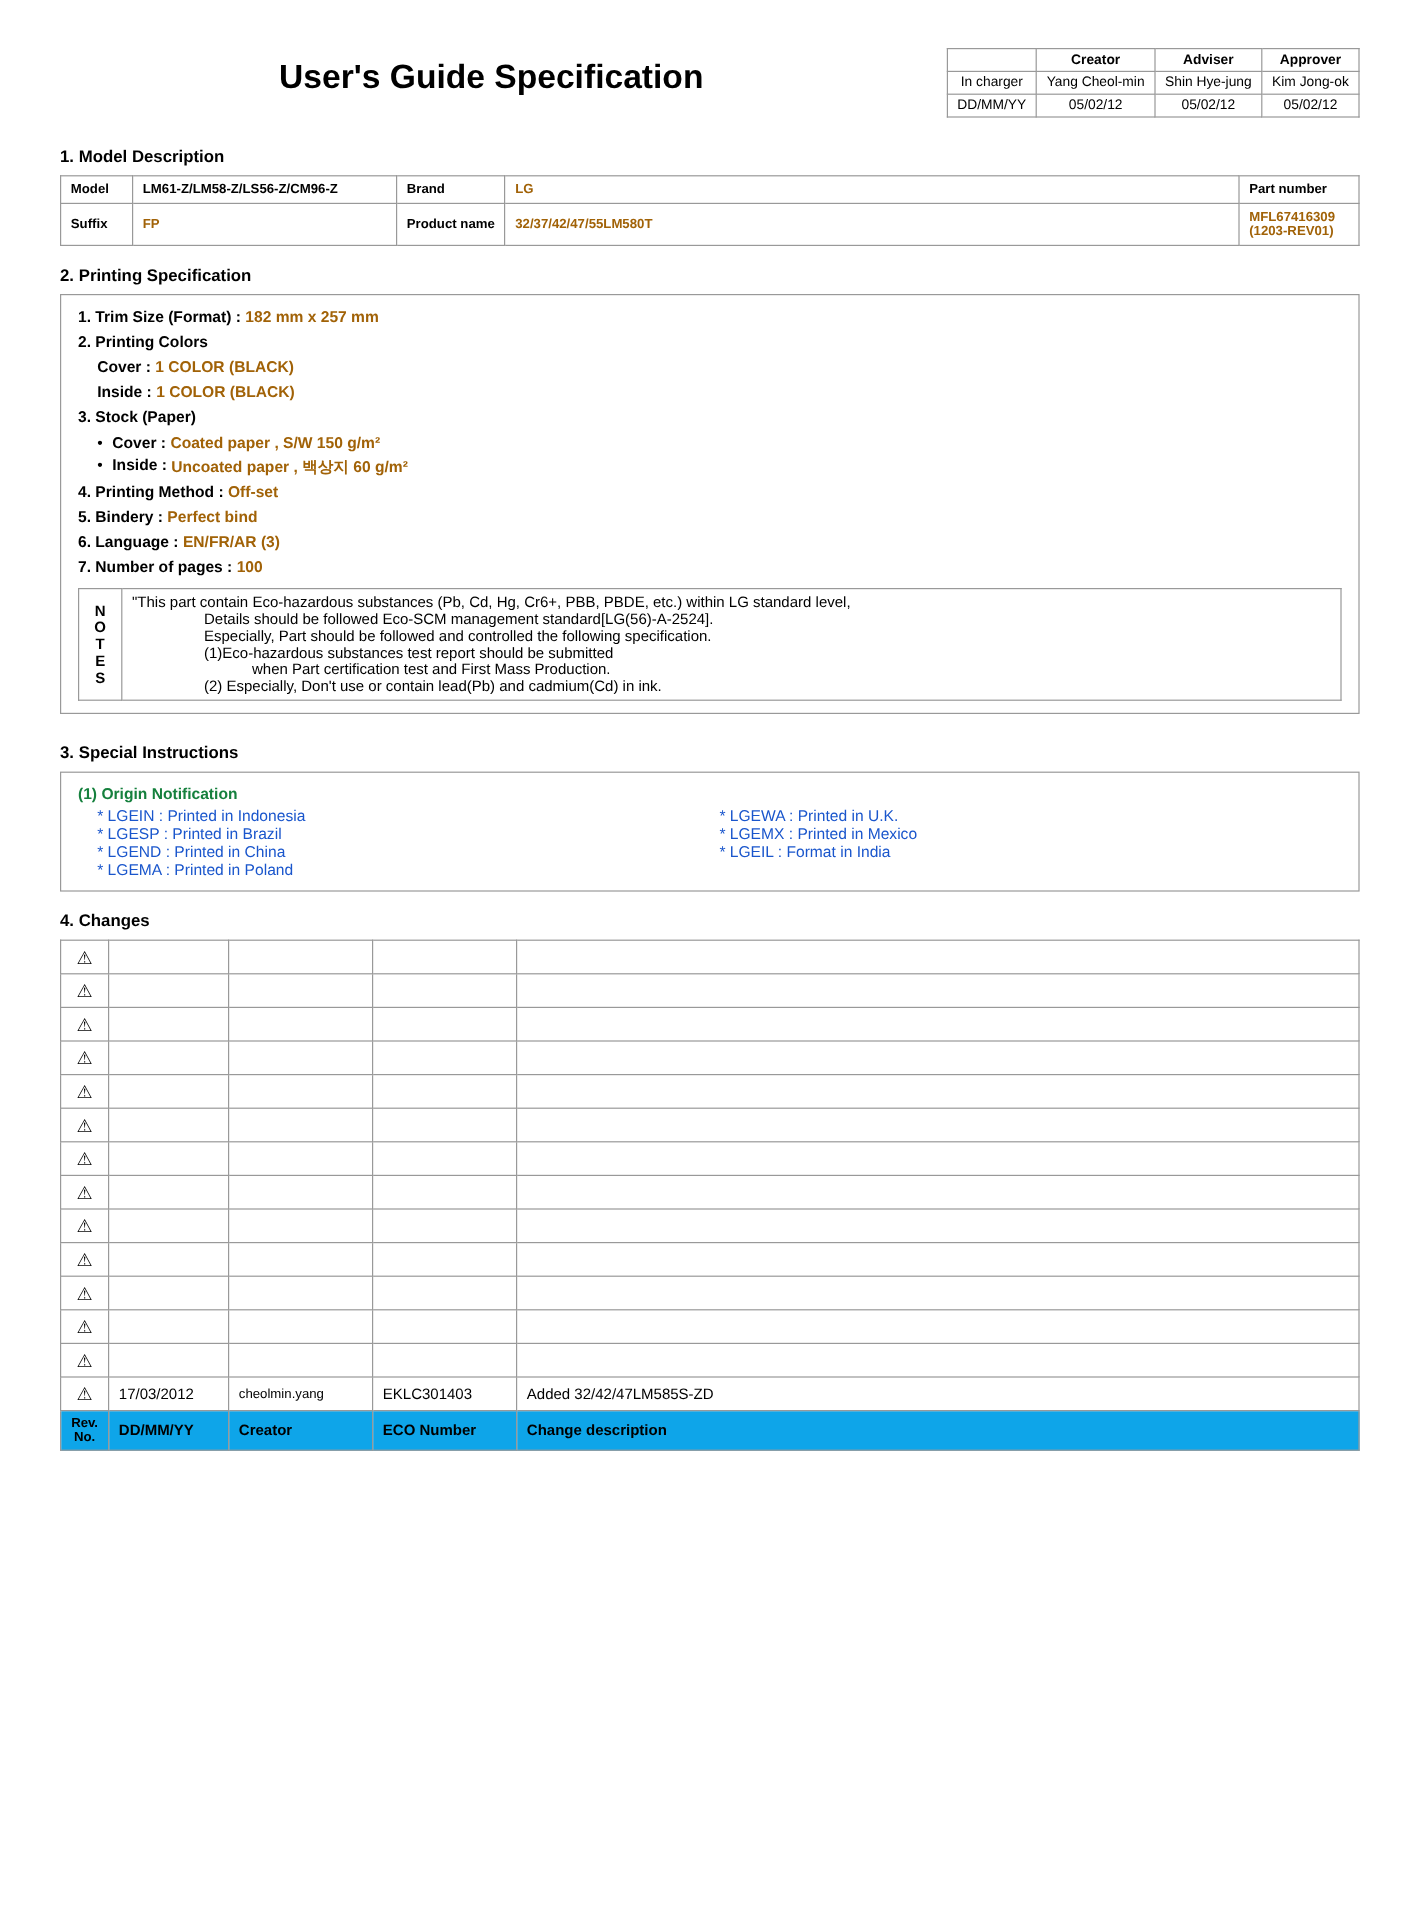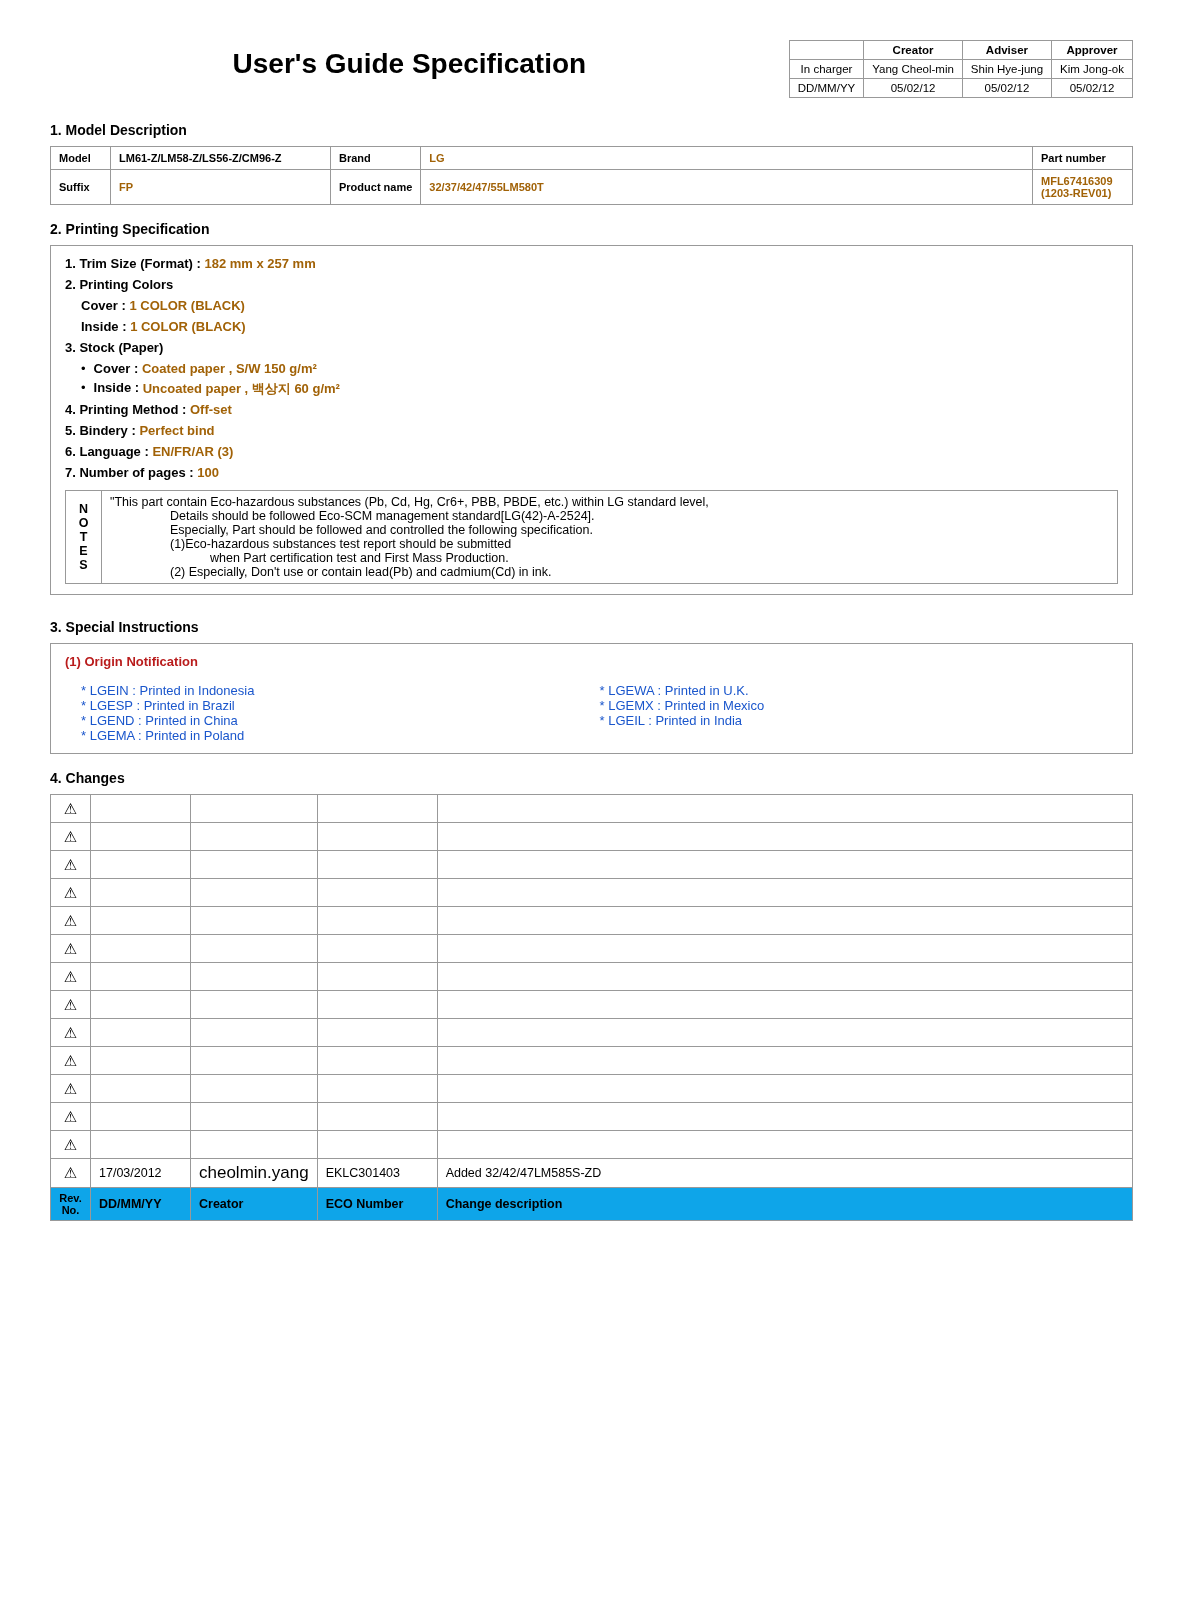--- a/index.html
+++ b/index.html
@@ -106,21 +106,21 @@
       text-align: center;
       width: 30px;
     }
 
     
     .special-box {
       border: 1px solid #999;
       padding: 10px 14px;
       margin-bottom: 16px;
     }
-    .origin-title { color: #b91c1c; font-weight: bold; margin-bottom: 14px; }
+    .origin-title { color: #15803d; font-weight: bold; margin-bottom: 3px; }
     .origin-item { color: #1a56cc; font-size: 13px; }
 
     
     .changes-table {
       border-collapse: collapse;
       width: 100%;
     }
     .changes-table td {
       border: 1px solid #999;
       padding: 4px 8px;
@@ -236,21 +236,21 @@
   <div class="spec-line">
     <span class="bold">7. Number of pages : </span><span class="blue bold">100</span>
   </div>
 
   <table class="notes-table">
     <tbody>
         <tr>
       <td class="notes-label" style="width:36px; vertical-align:middle;">N<br>O<br>T<br>E<br>S</td>
       <td style="font-size:12.5px;">
         <div>"This part contain Eco-hazardous substances (Pb, Cd, Hg, Cr6+, PBB, PBDE, etc.) within LG standard level,</div>
-        <div style="margin-left:60px;">Details should be followed Eco-SCM management standard[LG(42)-A-2524].</div>
+        <div style="margin-left:60px;">Details should be followed Eco-SCM management standard[LG(56)-A-2524].</div>
         <div style="margin-left:60px;">Especially, Part should be followed and controlled the following specification.</div>
         <div style="margin-left:60px;">(1)Eco-hazardous substances test report should be submitted</div>
         <div style="margin-left:100px;">when  Part certification test and First Mass Production.</div>
         <div style="margin-left:60px;">(2) Especially, Don't use or contain lead(Pb) and cadmium(Cd) in ink.</div>
       </td>
     </tr>
   </tbody>
     </table>
 </div>
 
@@ -260,21 +260,21 @@
   <div style="display:grid; grid-template-columns:1fr 1fr; margin-left:16px;">
     <div>
       <div class="origin-item">* LGEIN : Printed in Indonesia</div>
       <div class="origin-item">* LGESP : Printed in Brazil</div>
       <div class="origin-item">* LGEND : Printed in China</div>
       <div class="origin-item">* LGEMA : Printed in Poland</div>
     </div>
     <div>
       <div class="origin-item">* LGEWA : Printed in U.K.</div>
       <div class="origin-item">* LGEMX : Printed in Mexico</div>
-      <div class="origin-item">* LGEIL : Printed in India</div>
+      <div class="origin-item">* LGEIL : Format in India</div>
     </div>
   </div>
 </div>
 
 <div class="section-heading">4. Changes</div>
 <table class="changes-table">
 
   <tbody>
       <tr>
     <td style="width:40px; text-align:center;"><span class="tri">⚠</span></td>
@@ -364,21 +364,21 @@
     <td style="text-align:center;"><span class="tri">⚠</span></td>
     <td></td>
     <td></td>
     <td></td>
     <td></td>
   </tr>
 
   <tr>
     <td style="text-align:center;"><span class="tri">⚠</span></td>
     <td>17/03/2012</td>
-    <td style="font-size:17px;">cheolmin.yang</td>
+    <td style="font-size:11px;">cheolmin.yang</td>
     <td>EKLC301403</td>
     <td>Added 32/42/47LM585S-ZD</td>
   </tr>
 
   <tr class="header-row">
     <td style="font-size:11px; text-align:center;">Rev.<br>No.</td>
     <td>DD/MM/YY</td>
     <td>Creator</td>
     <td>ECO Number</td>
     <td>Change description</td>

